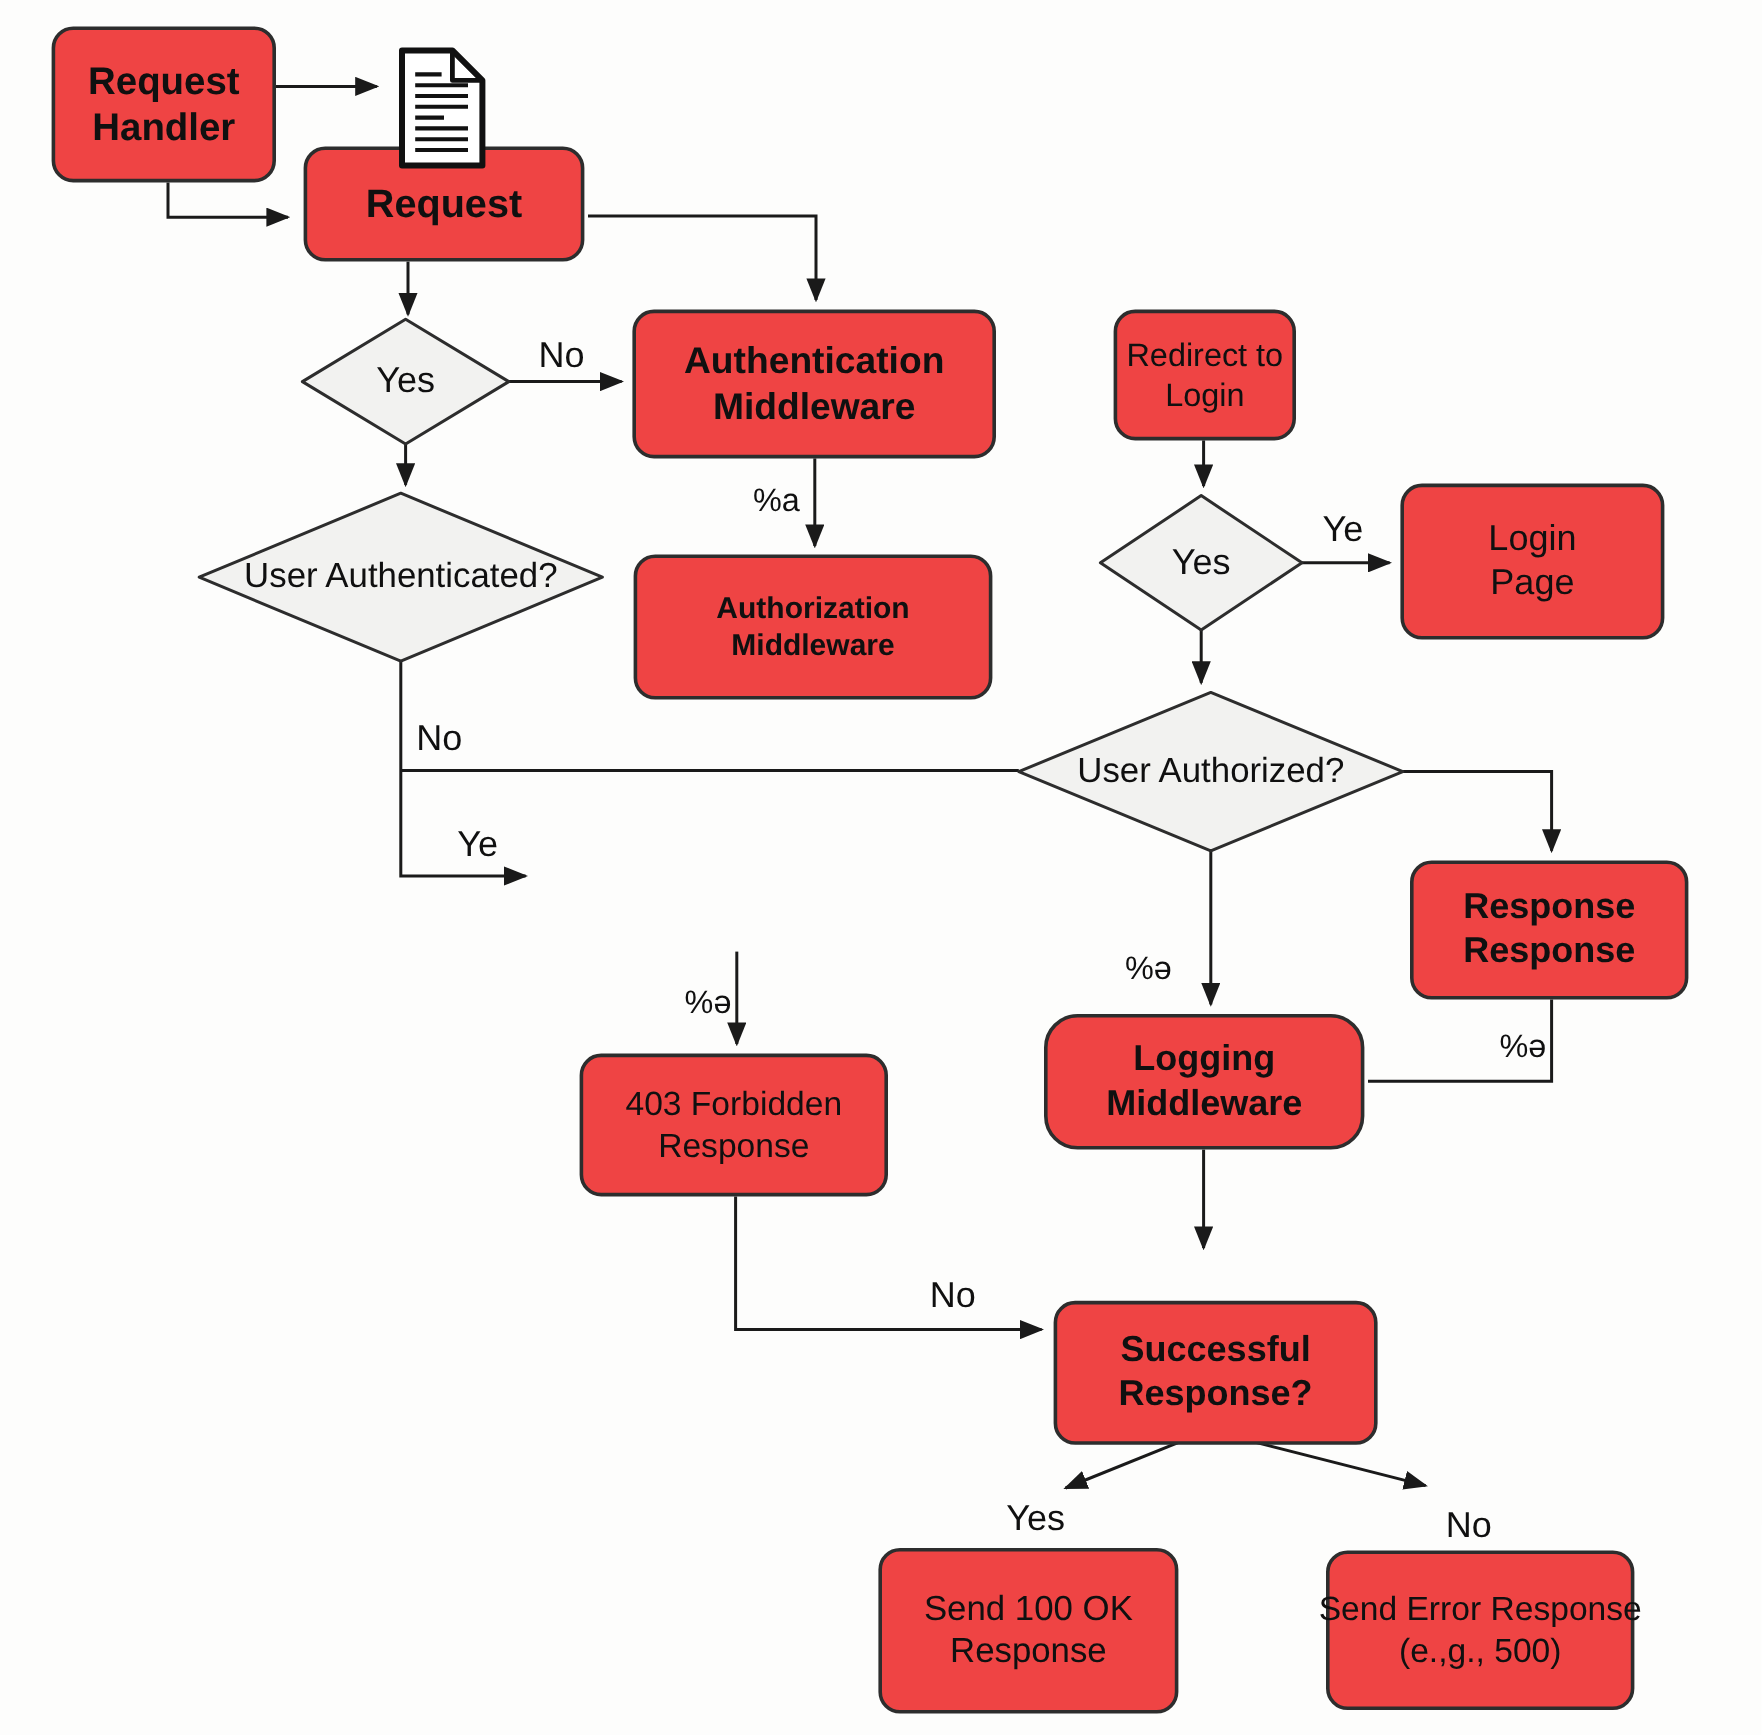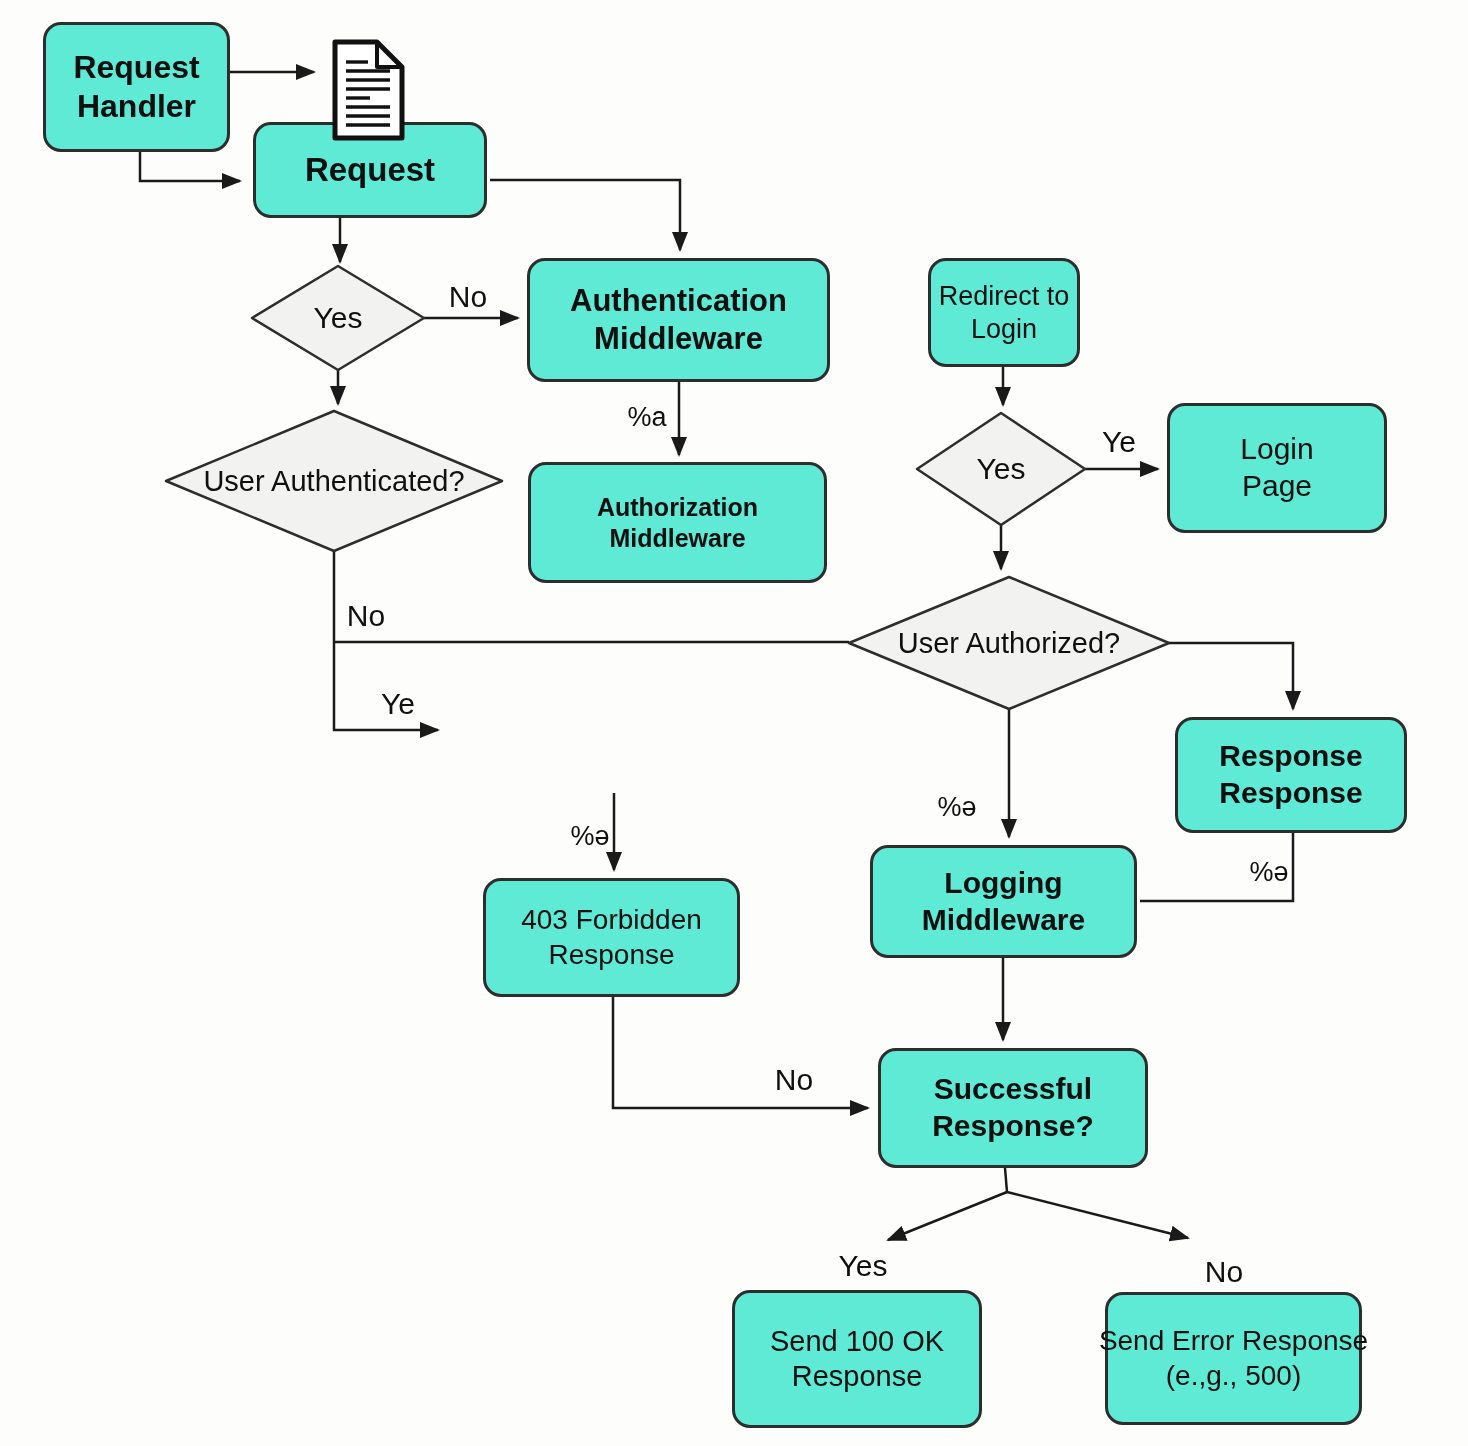--- a/index.html
+++ b/index.html
@@ -4,21 +4,21 @@
 <style>
   html,body{margin:0;padding:0;background:#ffffff;}
   .canvas{
     position:relative;width:1468px;height:1446px;overflow:hidden;
     background:#fdfdfc;font-family:"Liberation Sans", sans-serif;color:#111;
   }
   .layer{position:absolute;left:0;top:0;width:1468px;height:1446px;}
   svg.layer{z-index:1;}
   .node{
     position:absolute;z-index:2;box-sizing:border-box;
-    background:#5eead4;border:3px solid #2d2d2d;border-radius:18px;
+    background:#ef4444;border:3px solid #2d2d2d;border-radius:18px;
     display:flex;align-items:center;justify-content:center;
     text-align:center;white-space:pre-line;line-height:1.22;
     color:#101010;
   }
   .bold{font-weight:bold;}
   .reg{font-weight:400;}
   .med{font-weight:500;}
   .diamond-label{
     position:absolute;z-index:2;transform:translate(-50%,-50%);
     text-align:center;white-space:nowrap;color:#101010;
@@ -91,24 +91,24 @@
   <div class="node reg" style="left:1167px;top:403px;width:220px;height:130px;font-size:30px;">Login
 Page</div>
 
 
   <div class="node reg" style="left:483px;top:878px;width:257px;height:119px;font-size:28px;">403 Forbidden
 Response</div>
 
   <div class="node bold" style="left:1175px;top:717px;width:232px;height:116px;font-size:30px;">Response
 Response</div>
 
-  <div class="node bold" style="left:870px;top:845px;width:267px;height:113px;font-size:30px;">Logging
+  <div class="node bold" style="left:870px;top:845px;width:267px;height:113px;font-size:30px;border-radius:28px;">Logging
 Middleware</div>
 
-  <div class="node bold" style="left:878px;top:1048px;width:270px;height:120px;font-size:30px;">Successful
+  <div class="node bold" style="left:878px;top:1084px;width:270px;height:120px;font-size:30px;">Successful
 Response?</div>
 
   <div class="node reg" style="left:732px;top:1290px;width:250px;height:138px;font-size:29px;">Send 100 OK
 Response</div>
 
   <div class="node reg nowrap" style="left:1105px;top:1292px;width:257px;height:133px;font-size:28px;">Send Error Response
 (e.,g., 500)</div>
 
   <div class="diamond-label reg" style="left:338px;top:318px;font-size:30px;">Yes</div>
 

